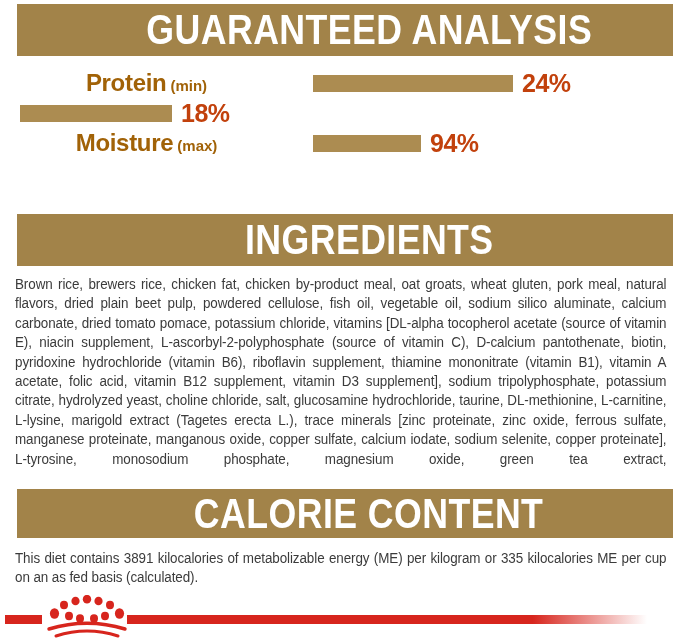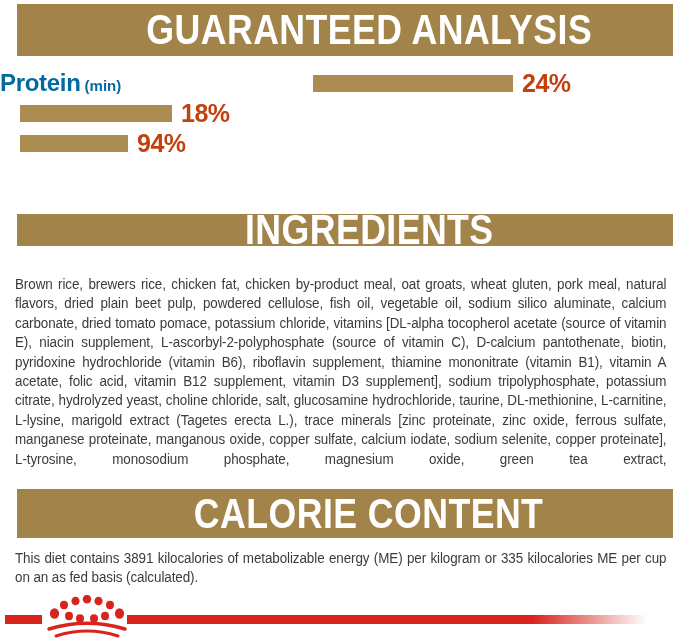--- a/index.html
+++ b/index.html
@@ -29,38 +29,38 @@
     transform: scaleX(0.85);
     transform-origin: center center;
     font-weight: 700;
     font-size: 42px;
     line-height: 50px;
     color: #ffffff;
     letter-spacing: 0.5px;
     white-space: nowrap;
   }
   #banner-ga  { top: 4px;   height: 52px; }
-  #banner-ing { top: 214px; height: 32px; }
+  #banner-ing { top: 214px; height: 52px; }
   #banner-cal { top: 489px; height: 49px; }
 
   
   .ga-chart {
     position: absolute;
     top: 68px; left: 0;
     width: 679px;
   }
   .ga-row {
     display: flex;
     align-items: center;
     height: 30px;
   }
   .ga-label {
     width: 293px;
-    text-align: left;
-    color: #0369a1;
+    text-align: center;
+    color: #a16207;
     white-space: nowrap;
   }
   .ga-label .nutrient {
     font-weight: 700;
     font-size: 24px;
     letter-spacing: -0.3px;
   }
   .ga-label .qualifier {
     font-weight: 700;
     font-size: 15px;
@@ -130,20 +130,23 @@
     <div class="ga-value">24%</div>
   </div>
 
   <div class="ga-row">
     <div class="ga-bar" style="width: 152px; background: rgb(172, 140, 81);"></div>
     <div class="ga-value">18%</div>
   </div>
 
 
   <div class="ga-row">
+    <div class="ga-label">
+      <span class="nutrient">Moisture</span><span class="qualifier">(max)</span>
+    </div>
     <div class="ga-bar" style="width: 108px; background: rgb(172, 140, 81);"></div>
     <div class="ga-value">94%</div>
   </div>
 </section>
 
 <header class="banner" id="banner-ing">
   <span class="banner-text">INGREDIENTS</span>
 </header>
 
 <p class="body-text" id="ingredients-text">Brown rice, brewers rice, chicken fat, chicken by-product meal, oat groats, wheat gluten, pork meal, natural flavors, dried plain beet pulp, powdered cellulose, fish oil, vegetable oil, sodium silico aluminate, calcium carbonate, dried tomato pomace, potassium chloride, vitamins [DL-alpha tocopherol acetate (source of vitamin E), niacin supplement, L-ascorbyl-2-polyphosphate (source of vitamin C), D-calcium pantothenate, biotin, pyridoxine hydrochloride (vitamin B6), riboflavin supplement, thiamine mononitrate (vitamin B1), vitamin A acetate, folic acid, vitamin B12 supplement, vitamin D3 supplement], sodium tripolyphosphate, potassium citrate, hydrolyzed yeast, choline chloride, salt, glucosamine hydrochloride, taurine, DL-methionine, L-carnitine, L-lysine, marigold extract (Tagetes erecta L.), trace minerals [zinc proteinate, zinc oxide, ferrous sulfate, manganese proteinate, manganous oxide, copper sulfate, calcium iodate, sodium selenite, copper proteinate], L-tyrosine, monosodium phosphate, magnesium oxide, green tea extract,</p>

